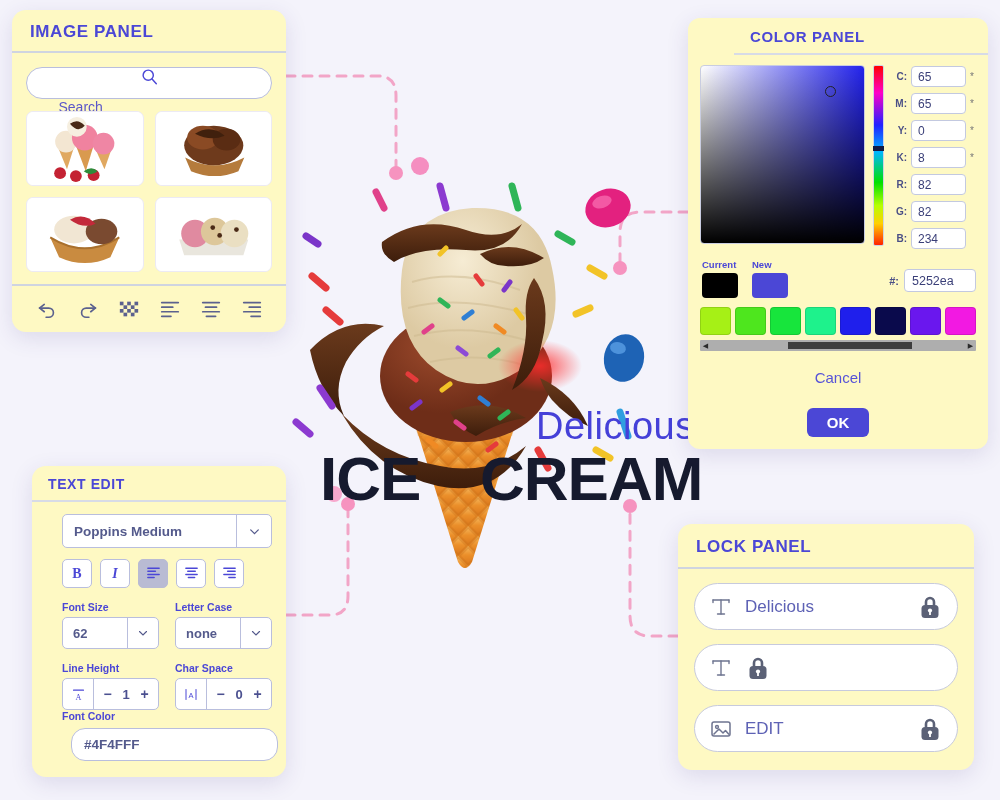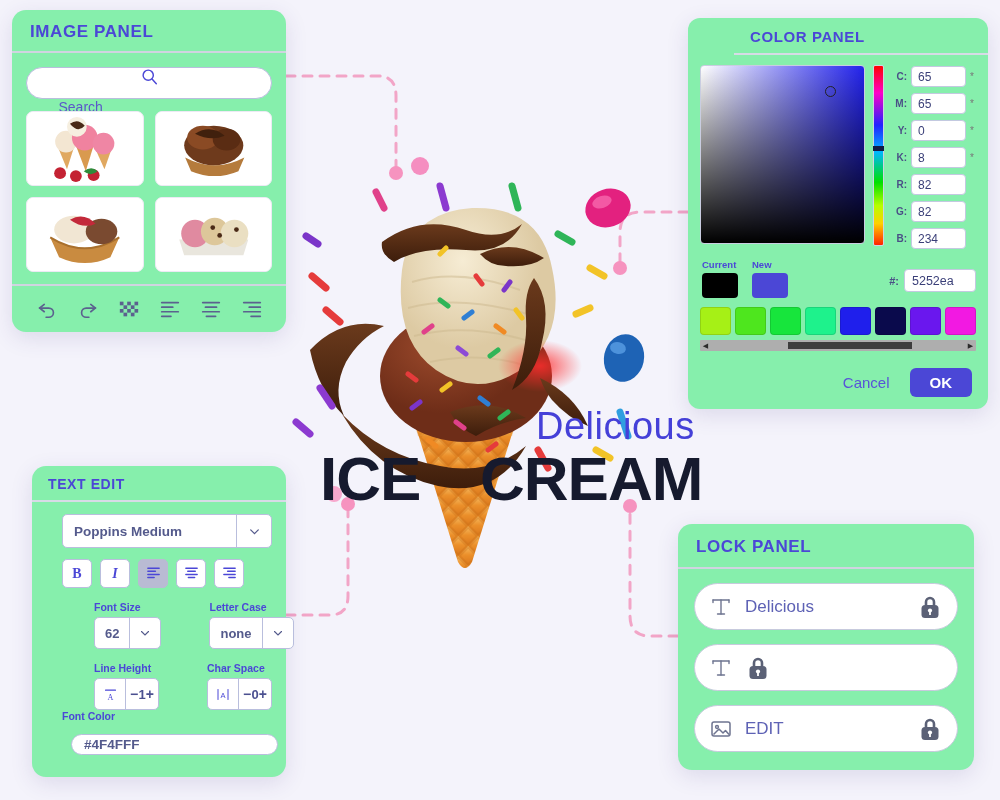--- a/index.html
+++ b/index.html
@@ -6,21 +6,21 @@
   body{
     width:1000px;height:800px;overflow:hidden;position:relative;
     background:#f4f3fb;
     font-family:"Liberation Sans", sans-serif;
     -webkit-font-smoothing:antialiased;
   }
   .stage{position:absolute;inset:0;}
 
   
   .panel{
-    position:absolute;background:#86efac;border-radius:14px;
+    position:absolute;background:#fef9c3;border-radius:14px;
     box-shadow:0 6px 22px rgba(60,50,120,.13);
     z-index:5;
   }
   .panel-head{
     padding:13px 18px 11px 18px;border-bottom:2px solid #cfd4e0;
   }
   .panel-title{
     font-size:17px;font-weight:bold;letter-spacing:.6px;color:#4b47d6;
     margin:0;line-height:1;
   }
@@ -101,22 +101,22 @@
   }
   .palette{display:flex;gap:4px;margin-top:9px;}
   .pchip{flex:1;height:26px;border-radius:4px;border:1px solid rgba(0,0,0,.12);}
   .scrollbar{
     margin-top:5px;height:11px;background:#aeaeae;border-radius:1px;
     display:flex;align-items:center;position:relative;
   }
   .sb-arrow{width:11px;height:11px;display:flex;align-items:center;justify-content:center;
     font-size:7px;color:#2b2b2b;}
   .sb-thumb{position:absolute;left:88px;width:124px;height:7px;background:#3d3d3d;top:2px;}
-  .cp-foot{display:flex;align-items:center;justify-content:flex-end;gap:14px;
-    padding:9px 16px 12px 16px;}
+  .cp-foot{display:flex;align-items:center;justify-content:flex-end;gap:21px;
+    padding:9px 16px 12px 16px;flex-direction:column;}
   .btn-cancel{font-size:15px;color:#5753d8;cursor:pointer;background:none;border:0;
     font-family:"Liberation Sans", sans-serif;}
   .btn-ok{
     background:#4b47d6;color:#fff;font-size:15px;font-weight:bold;border:0;
     border-radius:6px;padding:6px 20px;cursor:pointer;
     font-family:"Liberation Sans", sans-serif;
   }
 
   
   #text-edit{left:32px;top:466px;width:254px;}
@@ -133,38 +133,38 @@
     justify-content:center;color:#545a8c;}
   .fmt-row{display:flex;gap:8px;margin-top:11px;}
   .fmt-btn{
     width:28px;height:27px;border:1.4px solid #b9bedd;border-radius:5px;background:#fff;
     display:flex;align-items:center;justify-content:center;color:#4b47d6;cursor:pointer;
     font-size:14px;font-weight:bold;
   }
   .fmt-btn.active{background:#b9bbd3;border-color:#b9bbd3;}
   .fmt-btn svg{width:15px;height:15px;}
   .two-col{display:flex;gap:16px;margin-top:13px;}
-  .fld{flex:1;margin-left:32px;}
+  .fld{flex:1;}
   .fld-lab{font-size:10.5px;font-weight:bold;color:#4b47d6;margin-bottom:4px;}
   .small-select{display:flex;height:30px;border:1.4px solid #b9bedd;border-radius:5px;
     overflow:hidden;background:#fff;}
   .small-select .val{flex:1;display:flex;align-items:center;padding:0 10px;font-size:13px;
     font-weight:bold;color:#545a8c;}
   .small-select .car{width:30px;border-left:1.4px solid #b9bedd;display:flex;
     align-items:center;justify-content:center;color:#545a8c;}
   .stepper{display:flex;height:30px;border:1.4px solid #b9bedd;border-radius:5px;overflow:hidden;background:#fff;}
   .stepper .sicon{width:30px;display:flex;align-items:center;justify-content:center;
     border-right:1.4px solid #b9bedd;color:#4b47d6;font-size:12px;}
   .stepper .sbody{flex:1;display:flex;align-items:center;justify-content:space-around;
     font-size:13px;font-weight:bold;color:#4b5090;padding:0 4px;}
   .stepper .sbtn{cursor:pointer;color:#4b5090;font-size:14px;}
   .color-row{display:flex;gap:9px;margin-top:6px;align-items:center;}
   .color-chip{width:36px;height:33px;border-radius:5px;}
   .color-input{
-    flex:1;height:21px;border:1.4px solid #b9bedd;border-radius:14px;background:#fff;
+    flex:1;height:33px;border:1.4px solid #b9bedd;border-radius:14px;background:#fff;
     font-size:13.5px;font-weight:bold;color:#545a8c;padding:0 12px;outline:0;
     font-family:"Liberation Sans", sans-serif;box-sizing:border-box;
   }
 
   
   #lock-panel{left:678px;top:524px;width:296px;}
   #lock-panel .panel-head{padding:14px 18px 12px 18px;border-bottom:2px solid #cfd4e0;}
   #lock-panel .panel-title{font-size:17px;}
   .lock-body{padding:14px 16px 18px 16px;display:flex;flex-direction:column;gap:14px;}
   .lock-item{

